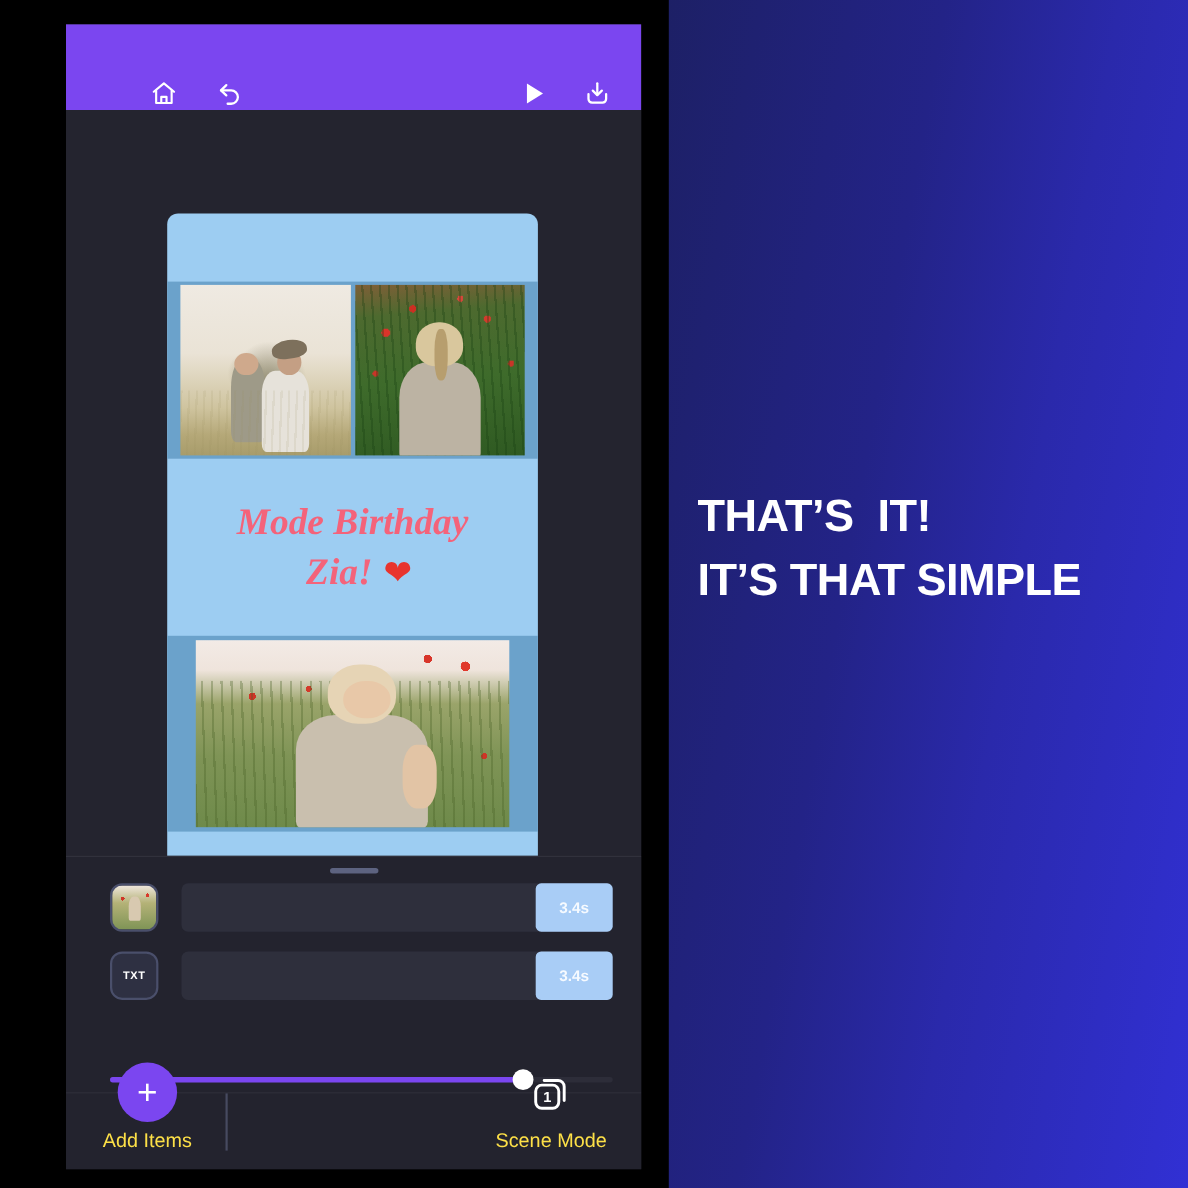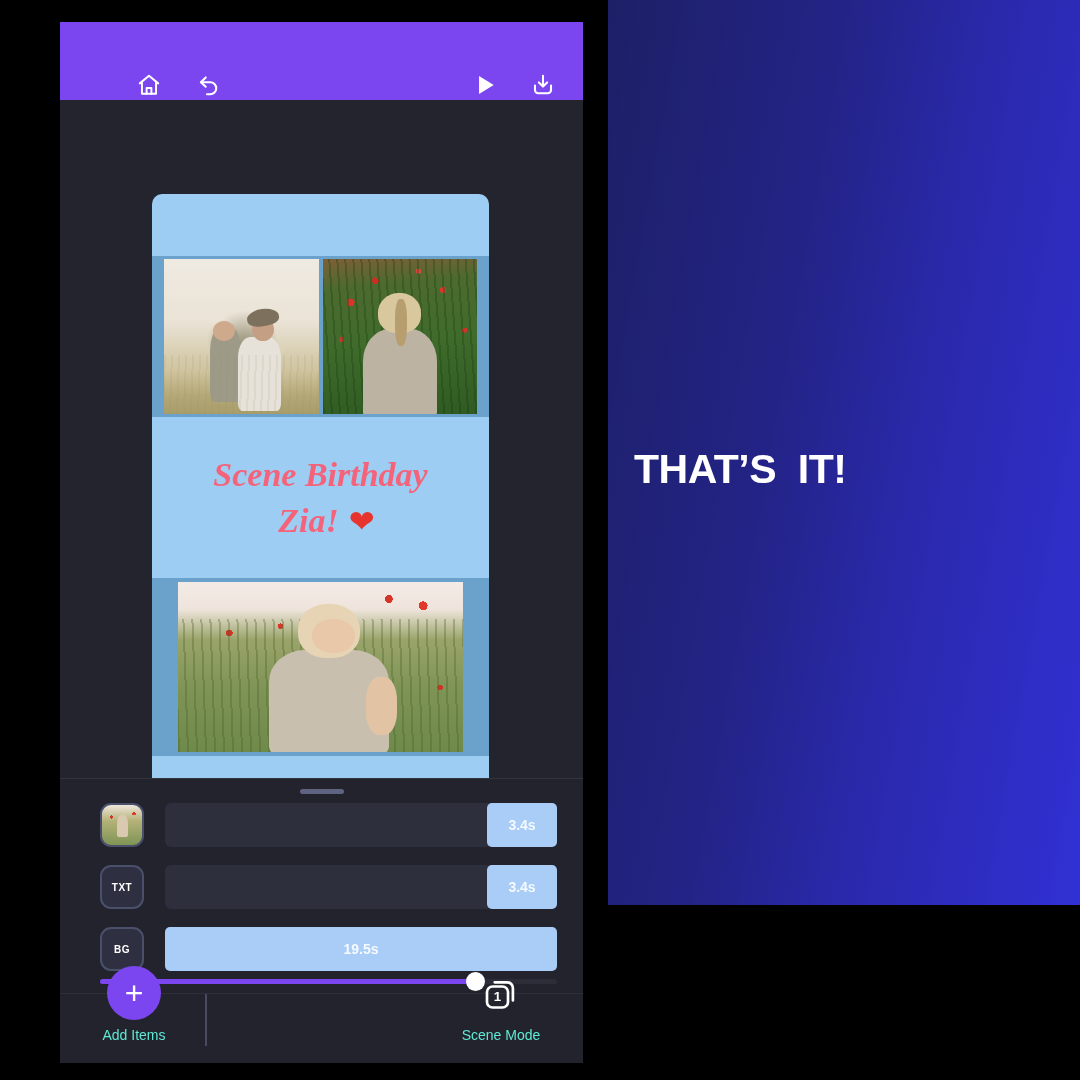--- a/index.html
+++ b/index.html
@@ -6,21 +6,21 @@
   html, body {
     width: 1080px; height: 1080px;
     background: #000;
     font-family: "Liberation Sans", sans-serif;
     overflow: hidden;
   }
   .stage { position: relative; width: 1080px; height: 1080px; background: #000; }
 
   
   .promo {
-    position: absolute; left: 608px; top: 0; width: 472px; height: 905px;
+    position: absolute; left: 608px; top: 0; width: 472px; height: 1080px;
     background: linear-gradient(100deg, #1d2066 0%, #232387 38%, #2a29ab 62%, #3130d4 100%);
   }
   .promo-copy {
     position: absolute; left: 26px; top: 440px; width: 430px;
   }
   .promo-line {
     color: #ffffff; font-weight: 700; font-size: 41px; line-height: 1.42;
     letter-spacing: -0.5px; white-space: pre;
     font-family: "Liberation Sans", sans-serif;
   }
@@ -206,33 +206,34 @@
   .bottombar {
     position: absolute; left: 0; bottom: 0; width: 100%; height: 70px;
     background: #23232e; border-top: 1px solid #2f2f3b;
   }
   .add-items { position: absolute; left: 18px; top: -28px; width: 112px; text-align: center; }
   .add-fab {
     width: 54px; height: 54px; border-radius: 50%; background: #7b46f0; margin: 0 auto;
     display: flex; align-items: center; justify-content: center;
     color: #fff; font-size: 32px; line-height: 1; font-weight: 300;
   }
-  .bb-label { color: #5eead4; font-size: 14px; margin-top: 7px; }
+  .bb-label { color: #fde047; font-size: 18px; margin-top: 7px; }
   .vdivider { position: absolute; left: 145px; top: 0px; width: 2px; height: 52px; background: #474a60; }
   .scene-mode { position: absolute; right: 22px; top: -20px; width: 120px; text-align: center; }
   .scene-icon { height: 46px; display: flex; align-items: center; justify-content: center; }
 </style>
 </head>
 <body>
 
 <div class="stage">
 
   <div class="promo">
     <div class="promo-copy">
       <div class="promo-line">THAT’S  IT!</div>
+      <div class="promo-line">IT’S THAT SIMPLE</div>
     </div>
   </div>
 
   <div class="phone">
 
     <div class="toolbar">
       <span class="tb-icon tb-home">
         <svg width="26" height="26" viewBox="0 0 24 24" fill="none" stroke="#fff" stroke-width="1.8" stroke-linecap="round" stroke-linejoin="round">
           <path d="M3.5 10.5 12 3.5l8.5 7"></path>
             <path d="M5.5 9.6V20h13V9.6"></path>
@@ -272,21 +273,21 @@
               <span class="hat"></span>
           </div>
           <div class="ph ph2">
             <span class="g-body"></span>
               <span class="g-head"></span>
               <span class="g-braid"></span>
           </div>
         </div>
 
         <div class="title-zone">
-          <div class="bd-l1">Scene Birthday</div>
+          <div class="bd-l1">Mode Birthday</div>
           <div class="bd-l2">
             <span>Zia!</span>
             <span class="heart">❤</span>
           </div>
         </div>
 
         <div class="photo-bottom">
           <div class="ph3">
             <span class="b-body"></span>
               <span class="b-head"></span>
@@ -315,26 +316,20 @@
         </span>
       </div>
 
       <div class="track-row row-2">
         <span class="chip-icon">TXT</span>
         <span class="track">
           <span class="clip clip-short">3.4s</span>
         </span>
       </div>
 
-      <div class="track-row row-3">
-        <span class="chip-icon">BG</span>
-        <span class="track">
-          <span class="clip clip-full">19.5s</span>
-        </span>
-      </div>
 
       <div class="scrub">
         <span class="scrub-rail"></span>
         <span class="scrub-fill"></span>
         <span class="scrub-knob"></span>
       </div>
     </div>
 
     <div class="bottombar">
       <div class="add-items">

